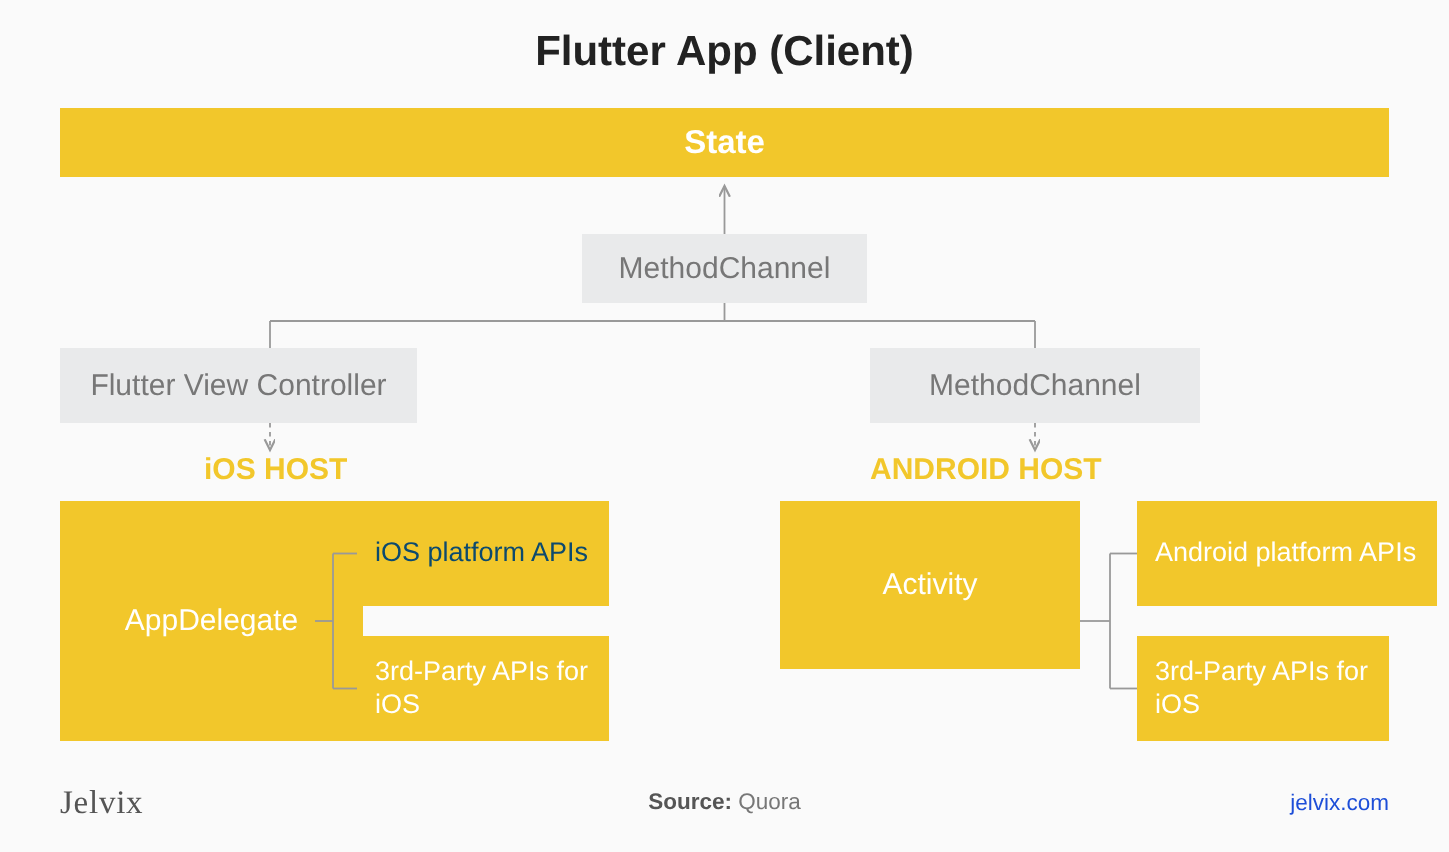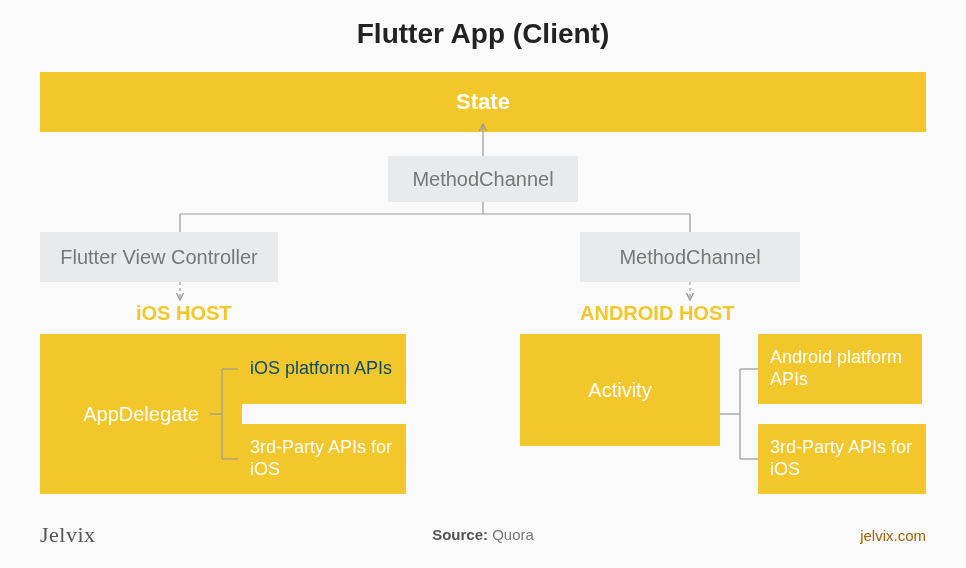--- a/index.html
+++ b/index.html
@@ -26,21 +26,21 @@
     position: absolute;
     display: flex;
     align-items: center;
     justify-content: center;
     text-align: center;
   }
   .state {
     left: 40px;
     top: 72px;
     width: 886px;
-    height: 60px;
+    height: 46px;
     background: #f2c72b;
     color: #fff;
     font-weight: 700;
     font-size: 22px;
   }
   .method-top {
     left: 388px;
     top: 156px;
     width: 190px;
     height: 46px;
@@ -114,21 +114,21 @@
     top: 334px;
     width: 200px;
     height: 112px;
     background: #f2c72b;
     color: #fff;
     font-size: 20px;
   }
   .android-apis {
     left: 758px;
     top: 334px;
-    width: 164px;
+    width: 200px;
     height: 70px;
     background: #f2c72b;
     color: #fff;
     font-size: 18px;
     justify-content: flex-start;
     padding-left: 12px;
     text-align: left;
     line-height: 1.2;
   }
   .android-3rd {
@@ -160,21 +160,21 @@
     font-size: 22px;
     color: #555;
     font-family: Georgia, serif;
     letter-spacing: 0.5px;
   }
   .jelvix-url {
     position: absolute;
     right: 40px;
     bottom: 24px;
     font-size: 15px;
-    color: #a16207;
+    color: #1d4ed8;
   }
   svg.arrows {
     position: absolute;
     inset: 0;
     pointer-events: none;
   }
 </style>
 </head>
 <body>
 

